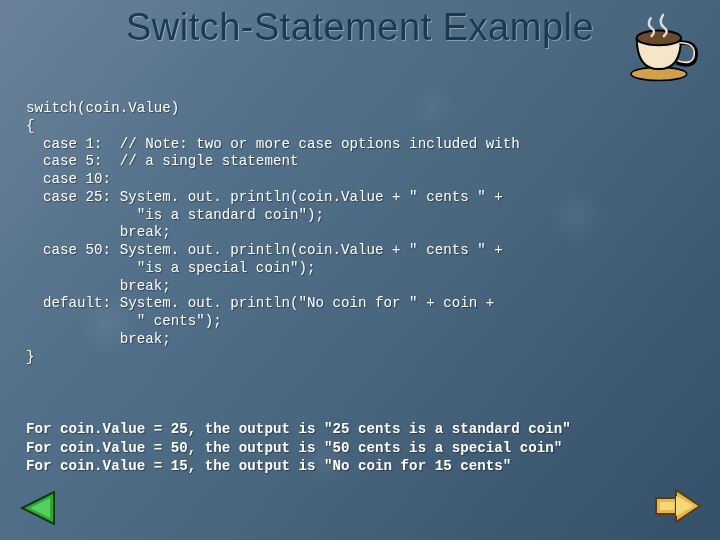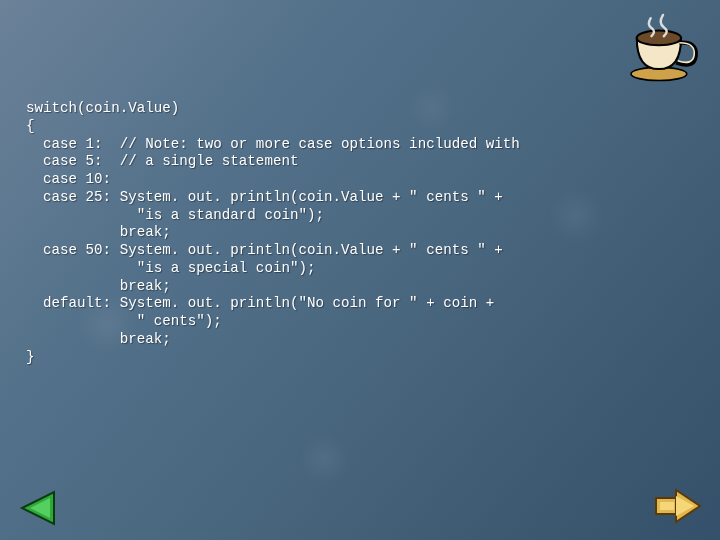--- a/index.html
+++ b/index.html
@@ -91,20 +91,21 @@
     cursor: pointer;
   }
   .nav-left { left: 16px; }
   .nav-right { right: 16px; }
 </style>
 </head>
 <body>
 
 <div class="slide">
 
+  <div class="title">Switch-Statement Example</div>
 
   <div class="teacup" aria-label="teacup-illustration">
     <svg viewBox="0 0 100 100" width="86" height="82">
       <ellipse cx="45" cy="78" rx="34" ry="8" fill="#cfa24a" stroke="#000" stroke-width="2"></ellipse>
       <path d="M18 34 Q18 72 45 72 Q72 72 72 34 Z" fill="#f5e6c8" stroke="#000" stroke-width="2.5"></path>
       <ellipse cx="45" cy="34" rx="27" ry="9" fill="#6b4a2a" stroke="#000" stroke-width="2.5"></ellipse>
       <path d="M70 40 Q92 38 90 56 Q88 72 66 64" fill="none" stroke="#000" stroke-width="5"></path>
       <path d="M70 40 Q90 40 88 55 Q86 68 68 62" fill="none" stroke="#f5e6c8" stroke-width="2"></path>
       <path d="M35 10 Q30 18 36 22 Q42 26 36 32" fill="none" stroke="#dcdcdc" stroke-width="3" stroke-linecap="round"></path>
       <path d="M50 6 Q44 16 51 21 Q58 26 51 32" fill="none" stroke="#dcdcdc" stroke-width="3" stroke-linecap="round"></path>
@@ -120,20 +121,23 @@
              "is a standard coin");
            break;
   case 50: System. out. println(coin.Value + " cents " +
              "is a special coin");
            break;
   default: System. out. println("No coin for " + coin +
              " cents");
            break;
 }</pre>
 
+  <pre class="example" id="example-block">For coin.Value = 25, the output is "25 cents is a standard coin"
+For coin.Value = 50, the output is "50 cents is a special coin"
+For coin.Value = 15, the output is "No coin for 15 cents"</pre>
 
 
   <div class="nav-left" aria-label="previous-slide">
     <svg width="44" height="40" viewBox="0 0 44 40">
       <polygon points="38,4 38,36 6,20" fill="#2fa83a" stroke="#0a3a0f" stroke-width="2"></polygon>
       <polygon points="34,10 34,30 14,20" fill="#55d060"></polygon>
     </svg>
   </div>
 
   <div class="nav-right" aria-label="next-slide">

